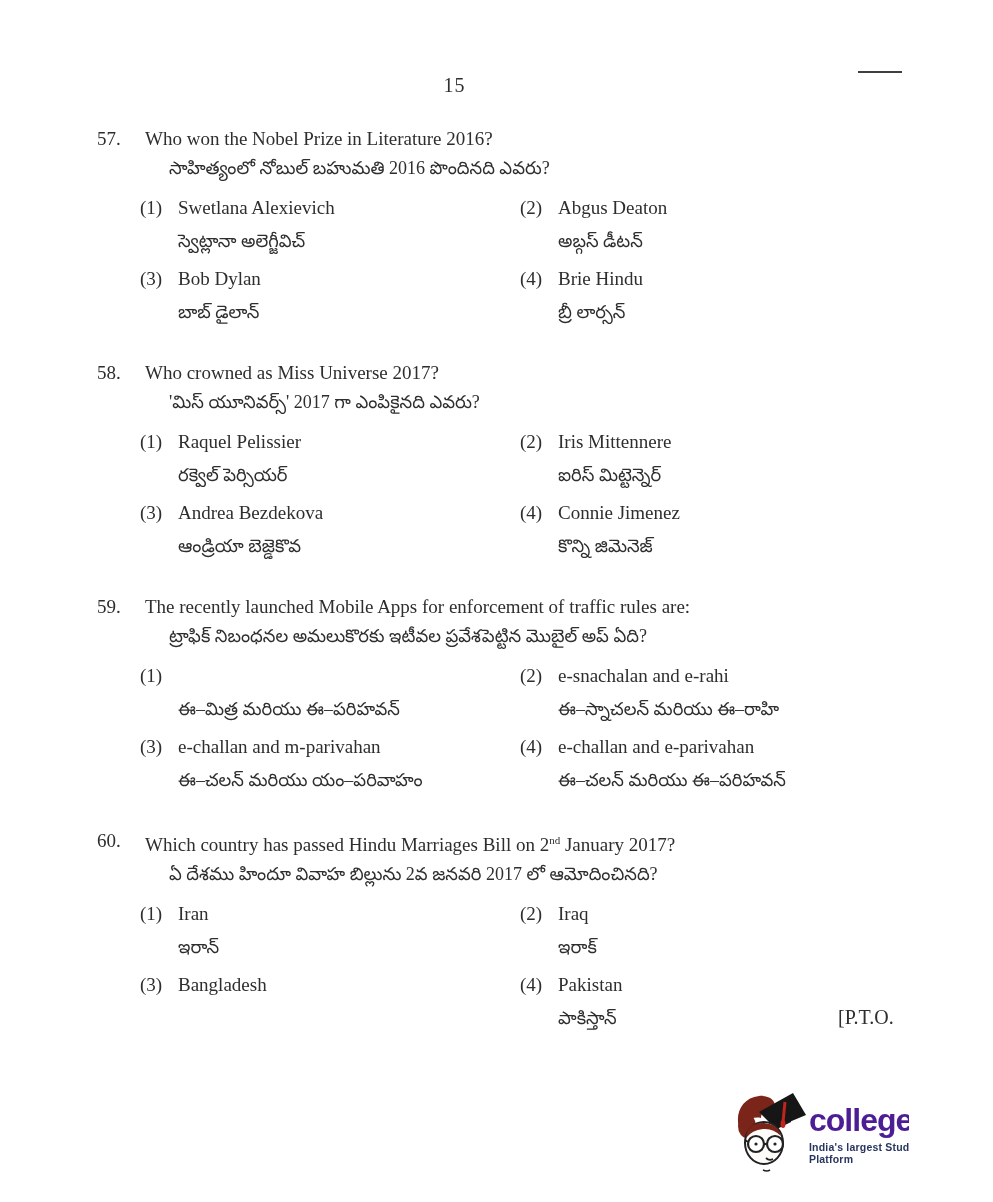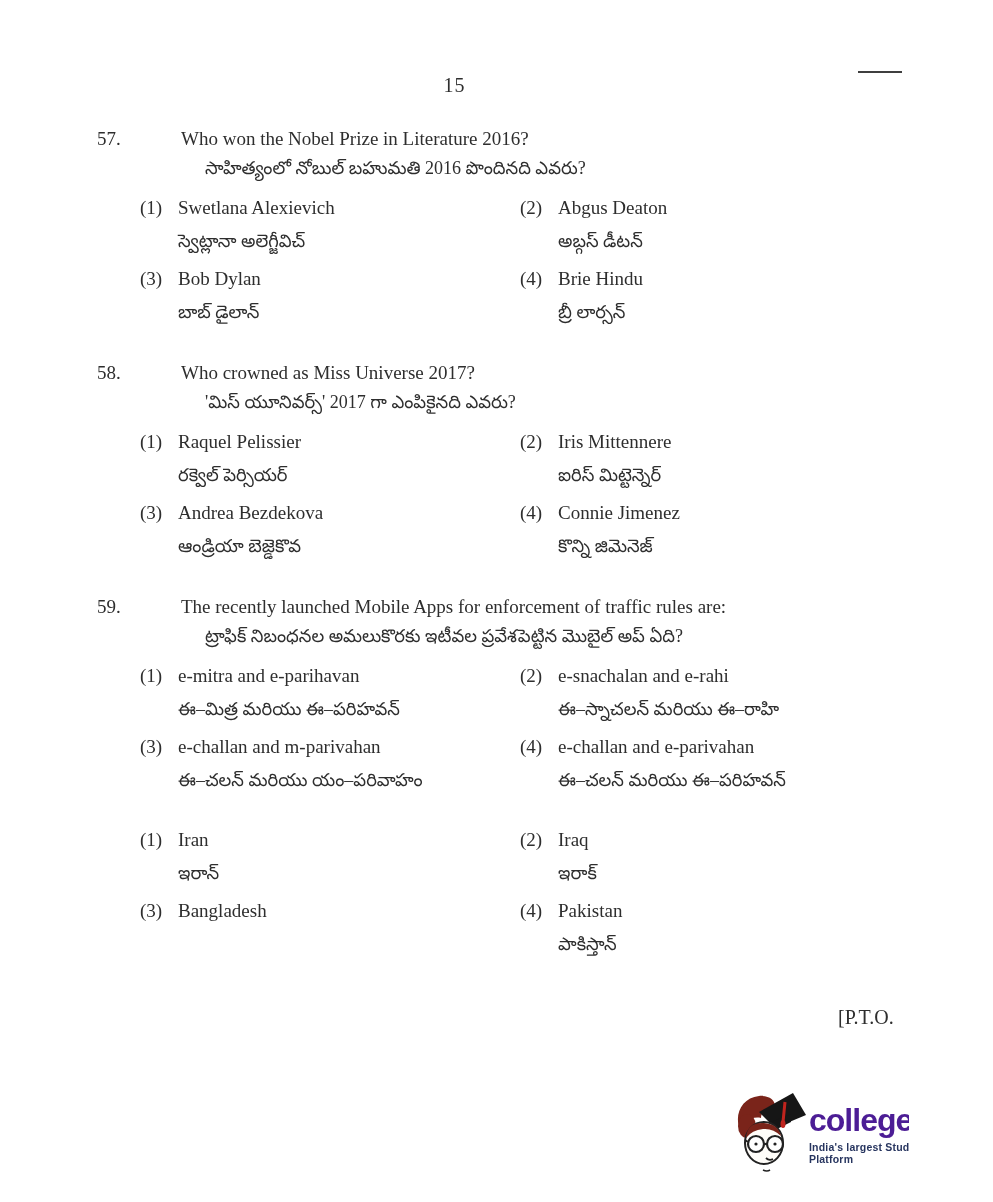--- a/index.html
+++ b/index.html
@@ -30,21 +30,21 @@
     height: 2px;
     background: #3f3f3f;
   }
   .content {
     position: absolute;
     top: 124px;
     left: 97px;
     right: 30px;
   }
   .question { margin-bottom: 32px; }
-  .q-head { display: flex; gap: 36px; }
+  .q-head { display: flex; }
   .q-num {
     width: 48px;
     flex: 0 0 48px;
     font-size: 19px;
     line-height: 29px;
   }
   .q-texts { flex: 1; }
   .q-en { font-size: 19px; line-height: 29px; }
   .q-te { font-size: 18px; line-height: 31px; margin-left: 24px; }
   .sup { vertical-align: super; font-size: 11px; }
@@ -201,21 +201,20 @@
         <div class="q-num">59.</div>
         <div class="q-texts">
           <div class="q-en">The recently launched Mobile Apps for enforcement of traffic rules are:</div>
           <div class="q-te">ట్రాఫిక్ నిబంధనల అమలుకొరకు ఇటీవల ప్రవేశపెట్టిన మొబైల్ అప్ ఏది?</div>
         </div>
       </div>
       <div class="options">
         <div class="option">
           <div class="opt-row">
             <span class="opt-num">(1)</span>
-            <span class="opt-en">e-mitra and e-parihavan</span>
           </div>
           <div class="opt-te">ఈ–మిత్ర మరియు ఈ–పరిహవన్</div>
         </div>
         <div class="option">
           <div class="opt-row">
             <span class="opt-num">(2)</span>
             <span class="opt-en">e-snachalan and e-rahi</span>
           </div>
           <div class="opt-te">ఈ–స్నాచలన్ మరియు ఈ–రాహి</div>
         </div>
@@ -230,20 +229,27 @@
           <div class="opt-row">
             <span class="opt-num">(4)</span>
             <span class="opt-en">e-challan and e-parivahan</span>
           </div>
           <div class="opt-te">ఈ–చలన్ మరియు ఈ–పరిహవన్</div>
         </div>
       </div>
     </div>
 
     <div class="question">
+      <div class="q-head">
+        <div class="q-num">60.</div>
+        <div class="q-texts">
+          <div class="q-en"><span>Which country has passed Hindu Marriages Bill on 2</span><span class="sup">nd</span><span> January 2017?</span></div>
+          <div class="q-te">ఏ దేశము హిందూ వివాహ బిల్లును 2వ జనవరి 2017 లో ఆమోదించినది?</div>
+        </div>
+      </div>
       <div class="options">
         <div class="option">
           <div class="opt-row">
             <span class="opt-num">(1)</span>
             <span class="opt-en">Iran</span>
           </div>
           <div class="opt-te">ఇరాన్</div>
         </div>
         <div class="option">
           <div class="opt-row">

